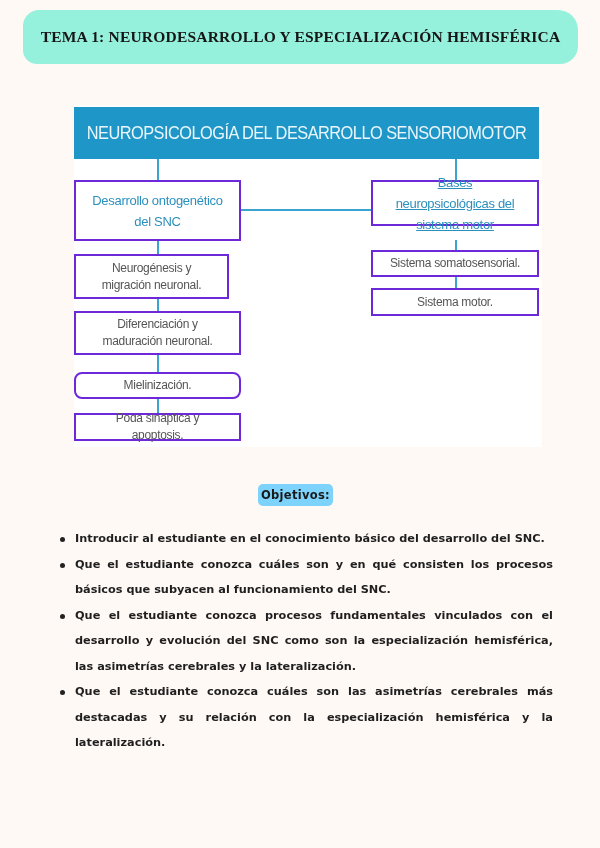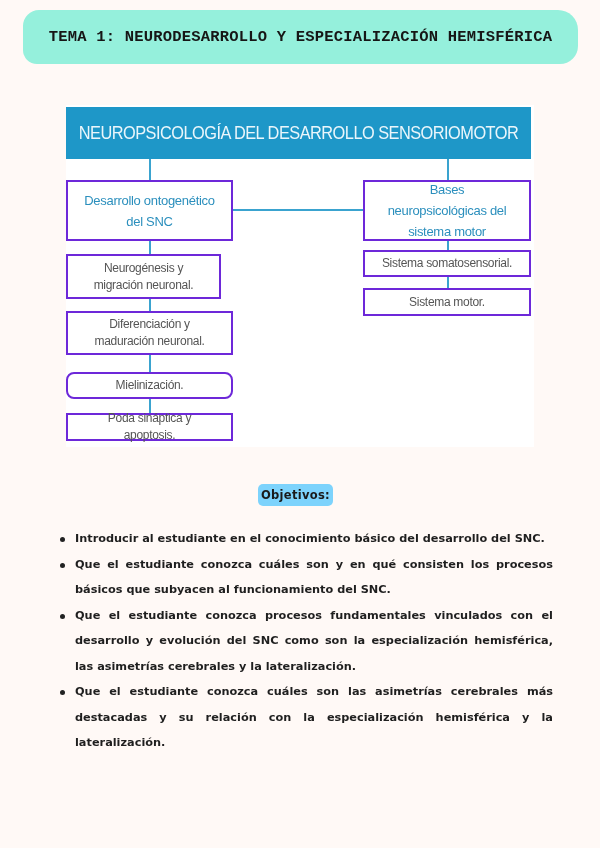--- a/index.html
+++ b/index.html
@@ -8,25 +8,25 @@
     background: #fff9f6;
     position: relative; overflow: hidden;
     font-family: "DejaVu Sans", sans-serif;
   }
   .title-banner {
     position: absolute; left: 23px; top: 10px; width: 555px; height: 54px;
     background: #95f0dc; border-radius: 16px 20px 18px 14px;
     display: flex; align-items: center; justify-content: center;
   }
   .title-banner span {
-    font-family: Liberation Mono, monospace; font-size: 15.5px; font-weight: bold;
+    font-family: Liberation Serif, serif; font-size: 15.5px; font-weight: bold;
     letter-spacing: 0.2px; color: #161616; text-transform: uppercase;
   }
   .diagram {
-    position: absolute; left: 66px; top: 105px; width: 468px; height: 342px;
+    position: absolute; left: 74px; top: 105px; width: 468px; height: 342px;
     background: #ffffff;
   }
   .diagram-header {
     position: absolute; left: 0; top: 2px; width: 465px; height: 52px;
     background: #1e97c8; display: flex; align-items: center; justify-content: center;
   }
   .diagram-header span {
     color: #eaf6fb; font-family: "Liberation Sans Narrow", "Liberation Sans", sans-serif;
     font-size: 19px; letter-spacing: -0.6px; transform: scaleX(0.86); white-space: nowrap;
   }
@@ -85,21 +85,21 @@
   <div class="box" style="left:0; top:206px; width:167px; height:44px;">
     <span>Diferenciación y maduración neuronal.</span>
   </div>
   <div class="box" style="left:0; top:267px; width:167px; height:27px;border-radius:8px;">
     <span>Mielinización.</span>
   </div>
   <div class="box" style="left:0; top:308px; width:167px; height:28px;">
     <span>Poda sináptica y apoptosis.</span>
   </div>
 
-  <div class="box lvl1" style="left:297px; top:75px; width:168px; height:61px;">
+  <div class="box lvl1" style="left:297px; top:75px; width:168px; height:46px;text-decoration:underline;">
     <span>Bases neuropsicológicas del sistema motor</span>
   </div>
   <div class="box" style="left:297px; top:145px; width:168px; height:27px;">
     <span>Sistema somatosensorial.</span>
   </div>
   <div class="box" style="left:297px; top:183px; width:168px; height:28px;">
     <span>Sistema motor.</span>
   </div>
 </div>
 

